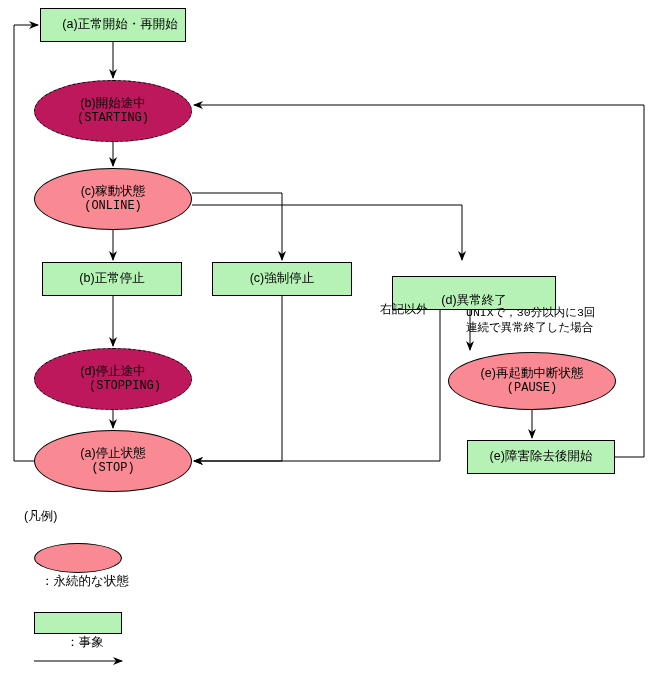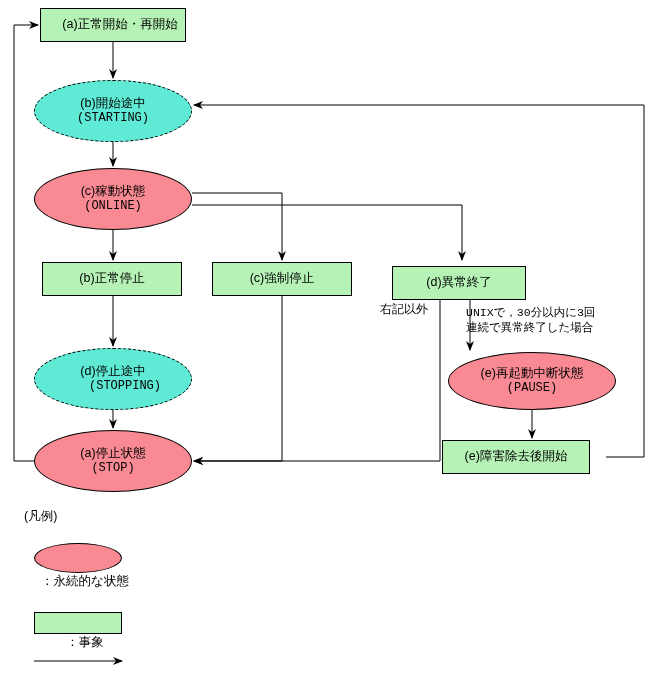--- a/index.html
+++ b/index.html
@@ -42,21 +42,21 @@
   .rect {
     background: #b6f2b6;
     border: 1px solid #000000;
   }
   .ellipse-solid {
     background: #f98a93;
     border: 1px solid #000000;
     border-radius: 50%;
   }
   .ellipse-dash {
-    background: #5eead4;
+    background: #be185d;
     border: 1px dashed #000000;
     border-radius: 50%;
   }
   .label {
     position: absolute;
     font-size: 12px;
     line-height: 1.3;
     white-space: nowrap;
   }
   .legend-title {
@@ -161,40 +161,40 @@
   </div>
 
   <div class="node rect" style="left:42px; top:262px; width:140px; height:34px;">
     <span>(b)正常停止</span>
   </div>
 
   <div class="node rect" style="left:212px; top:262px; width:140px; height:34px;">
     <span>(c)強制停止</span>
   </div>
 
-  <div class="node rect" style="left:392px; top:266px; width:134px; height:34px;">
+  <div class="node rect" style="left:392px; top:276px; width:164px; height:34px;justify-content:flex-end;">
     <span>(d)異常終了</span>
   </div>
 
   <div class="node ellipse-dash" style="left:34px; top:348px; width:158px; height:62px;">
     <span>(d)停止途中</span>
     <span style="font-family:'Liberation Mono', monospace; font-size:12px;margin-left:24px;">(STOPPING)</span>
   </div>
 
   <div class="node ellipse-solid" style="left:34px; top:430px; width:158px; height:62px;">
     <span>(a)停止状態</span>
     <span style="font-family:'Liberation Mono', monospace; font-size:12px;">(STOP)</span>
   </div>
 
   <div class="node ellipse-solid" style="left:448px; top:352px; width:168px; height:58px;">
     <span>(e)再起動中断状態</span>
     <span style="font-family:'Liberation Mono', monospace; font-size:12px;">(PAUSE)</span>
   </div>
 
-  <div class="node rect" style="left:442px; top:440px; width:148px; height:34px;">
+  <div class="node rect" style="left:467px; top:440px; width:148px; height:34px;">
     <span>(e)障害除去後開始</span>
   </div>
 
   <div class="label" style="left:380px; top:302px;">
     <div>右記以外</div>
   </div>
 
   <div class="label" style="left:466px; top:306px; font-family:'Liberation Mono', monospace; font-size:11.5px;">
     <div>UNIXで，30分以内に3回</div>
     <div>連続で異常終了した場合</div>

